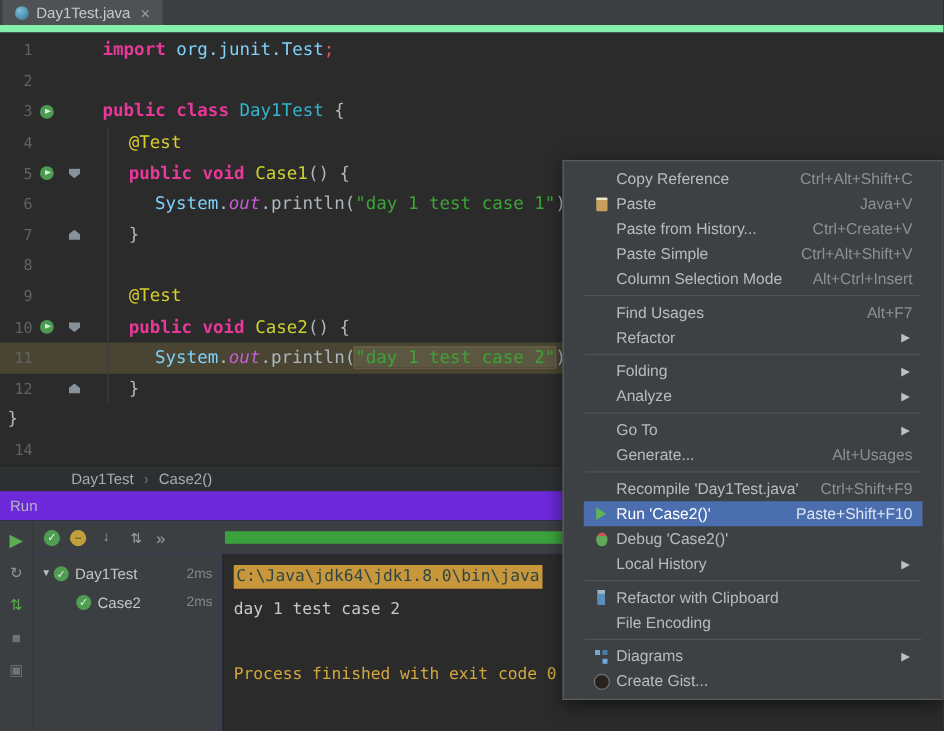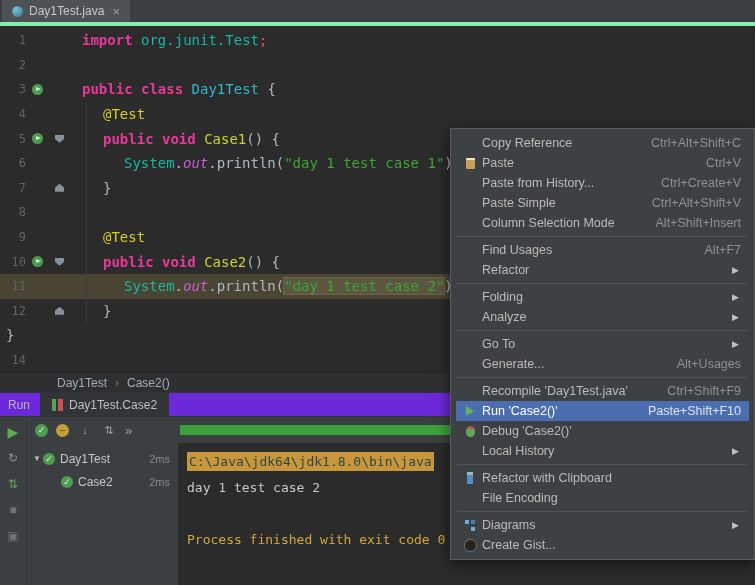--- a/index.html
+++ b/index.html
@@ -2,21 +2,21 @@
 <html><head>
 <meta charset="utf-8">
 <style>
   html,body{margin:0;padding:0;background:#2b2b2b;}
   *{box-sizing:border-box;}
   .app{position:relative;width:755px;height:585px;background:#2b2b2b;overflow:hidden;
        font-family:"Liberation Sans",sans-serif;-webkit-font-smoothing:antialiased;}
 
   
   .tabbar{position:absolute;top:0;left:0;right:0;height:26px;background:#3c3f41;
-          border-bottom:4px solid #86efac;display:flex;align-items:stretch;}
+          border-bottom:6px solid #86efac;display:flex;align-items:stretch;}
   .tab{display:inline-flex;align-items:center;gap:6px;padding:0 10px;margin-left:2px;
        background:#4e5254;color:#c6cacd;font-size:12px;}
   .file-icon{width:11px;height:11px;border-radius:50%;
              background:radial-gradient(circle at 35% 30%,#7cc0d8,#35708f);}
   .tab-close{color:#9da1a4;font-size:13px;line-height:13px;margin-left:2px;cursor:default;}
 
   
   .editor{position:absolute;top:26px;left:0;right:0;height:346px;background:#2b2b2b;
           padding-top:2px;font-family:"DejaVu Sans Mono",monospace;overflow:hidden;}
   .indent-guide{position:absolute;left:86px;top:76px;height:221px;width:1px;background:#3a3d3f;}
@@ -27,21 +27,21 @@
   .slot{width:17px;margin-left:6px;display:inline-flex;align-items:center;}
   .g-run{width:11px;height:11px;border-radius:50%;background:#4d9b52;position:relative;}
   .g-run::after{content:"";position:absolute;left:4px;top:3px;
     border-left:5px solid #d9efd9;border-top:2.5px solid transparent;border-bottom:2.5px solid transparent;}
   .gfold{width:9px;height:8px;background:#87919b;}
   .gfs{clip-path:polygon(0 0,100% 0,100% 55%,50% 100%,0 55%);}
   .gfe{clip-path:polygon(50% 0,100% 45%,100% 100%,0 100%,0 45%);}
   .code{white-space:pre;font-size:14px;color:#a9b7c6;}
   .tok-kw{color:#e8399b;font-weight:bold;}
   .tok-cls{color:#31b6cf;}
-  .tok-ref{color:#14b8a6;}
+  .tok-ref{color:#7dd3fc;}
   .tok-ann{color:#d8cf2e;}
   .tok-mtd{color:#ccd42f;}
   .tok-fld{color:#c45ed2;font-style:italic;}
   .tok-str{color:#3da437;}
   .tok-semi{color:#e05555;}
   .tok-pln{color:#adb7c0;}
   .tok-box{background:#5c5740;box-shadow:0 0 0 1px #6c6548;}
 
   
   .breadcrumbs{position:absolute;top:372px;left:0;right:0;height:20px;background:#2d2f31;
@@ -87,21 +87,21 @@
   .ttime{margin-left:auto;padding-right:8px;font-size:11px;color:#84898c;}
   .console{flex:1;background:#2b2b2b;border-left:1px solid #242628;padding:6px 0 0 8px;
            font-family:"DejaVu Sans Mono",monospace;font-size:13px;color:#c8c8c8;min-width:0;}
   .cline{height:26px;line-height:26px;white-space:pre;}
   .cmd-sel{background:#c9973b;color:#2e4746;padding:2px 2px;}
   .exit{color:#d3a73e;margin-top:26px;}
 
   
   .context-menu{position:absolute;left:450px;top:128px;width:305px;background:#3e4143;
                 border:1px solid #5a5d5f;box-shadow:0 4px 14px rgba(0,0,0,.55);
-                padding:4px 5px;z-index:20;font-size:12.5px;}
+                padding:4px 16px;z-index:20;font-size:12.5px;}
   .menu-item{display:flex;align-items:center;height:20px;padding:0 8px 0 4px;color:#bbbbbb;}
   .menu-item.hl{background:#4b6eaf;color:#ffffff;}
   .menu-item.hl .mi-short{color:#dde5f4;}
   .mi-ic{width:20px;height:14px;flex:none;display:inline-flex;align-items:center;
          justify-content:center;position:relative;}
   .mi-label{margin-left:2px;white-space:nowrap;}
   .mi-short{margin-left:auto;color:#8d9193;white-space:nowrap;}
   .mi-arrow{margin-left:auto;color:#c0c0c0;font-size:9px;padding-right:2px;}
   .menu-sep{height:1px;background:#515355;margin:3px 1px;}
   .paste-icon::before{content:"";width:9px;height:11px;background:#c79e5a;border-radius:1px;
@@ -261,24 +261,20 @@
 
   <div class="breadcrumbs">
     <span>Day1Test</span>
     <span class="bc-sep">›</span>
     <span>Case2()</span>
   </div>
 
   <div class="runpanel">
     <div class="run-header">
       <span class="run-label">Run</span>
-      <div class="run-tab">
-        <span class="junit-icon"></span>
-        <span>Day1Test.Case2</span>
-      </div>
     </div>
     <div class="run-body">
       <div class="toolbar-v" id="run-toolbar-v">
           <span class="vbtn green big">▶</span>
           <span class="vbtn ">↻</span>
           <span class="vbtn green">⇅</span>
           <span class="vbtn dim">■</span>
           <span class="vbtn dim">▣</span>
         </div>
       <div class="run-main">
@@ -321,36 +317,36 @@
 
   <div class="context-menu" id="context-menu">
       <div class="menu-item">
         <span class="mi-ic"></span>
         <span class="mi-label">Copy Reference</span>
         <span class="mi-short">Ctrl+Alt+Shift+C</span>
       </div>
       <div class="menu-item">
         <span class="mi-ic paste-icon"></span>
         <span class="mi-label">Paste</span>
-        <span class="mi-short">Ctrl+V</span>
+        <span class="mi-short">Java+V</span>
       </div>
       <div class="menu-item">
         <span class="mi-ic"></span>
         <span class="mi-label">Paste from History...</span>
         <span class="mi-short">Ctrl+Create+V</span>
       </div>
       <div class="menu-item">
         <span class="mi-ic"></span>
         <span class="mi-label">Paste Simple</span>
         <span class="mi-short">Ctrl+Alt+Shift+V</span>
       </div>
       <div class="menu-item">
         <span class="mi-ic"></span>
         <span class="mi-label">Column Selection Mode</span>
-        <span class="mi-short">Alt+Shift+Insert</span>
+        <span class="mi-short">Alt+Ctrl+Insert</span>
       </div>
       <div class="menu-sep"></div>
       <div class="menu-item">
         <span class="mi-ic"></span>
         <span class="mi-label">Find Usages</span>
         <span class="mi-short">Alt+F7</span>
       </div>
       <div class="menu-item">
         <span class="mi-ic"></span>
         <span class="mi-label">Refactor</span>

